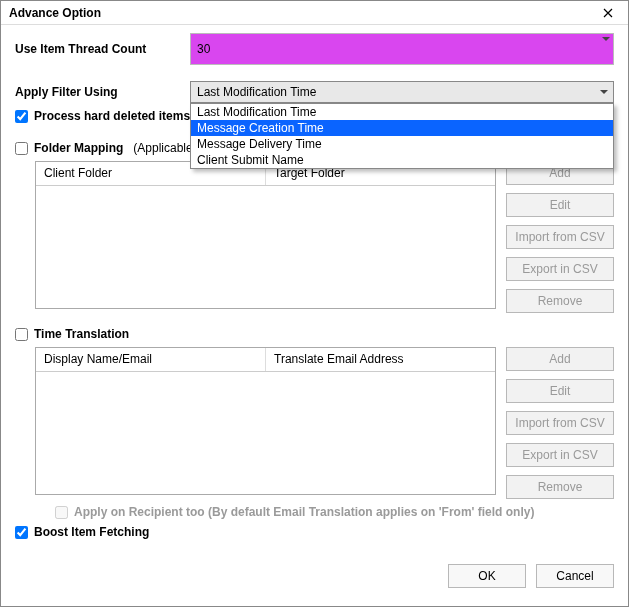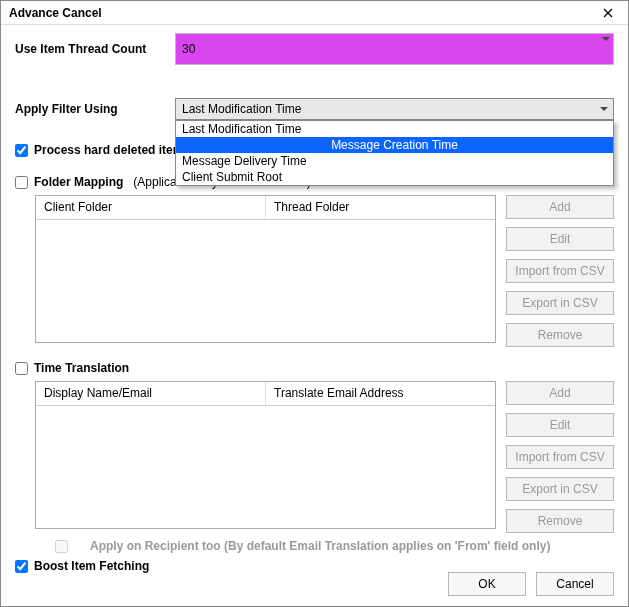--- a/index.html
+++ b/index.html
@@ -3,57 +3,57 @@
 <meta charset="utf-8">
 <style>
 * { box-sizing: border-box; font-family: "Segoe UI", Tahoma, sans-serif; font-size: 12px; }
 body { margin: 0; background: #fff; color: #000; }
 .window { width: 629px; height: 607px; border: 1px solid #888; position: relative; background: #fff; }
 .titlebar { height: 24px; display: flex; align-items: center; padding: 0 4px 0 8px; border-bottom: 1px solid #ddd; font-weight: 600; }
 .titlebar .spacer { flex: 1; }
 .close-btn { width: 32px; height: 20px; display: flex; align-items: center; justify-content: center; cursor: pointer; }
 .close-btn svg { width: 10px; height: 10px; }
 .content { padding: 8px 14px 8px 14px; }
-.row { display: flex; align-items: center; margin-bottom: 23px; }
+.row { display: flex; align-items: center; margin-bottom: 6px; gap: 15px; }
 .lbl { width: 160px; font-weight: 600; }
 .field { flex: 1; }
 input[type=text].tf { width: 100%; height: 32px; border: 1px solid #bbb; padding: 0 6px; background: #d946ef; }
 .combo { position: relative; width: 100%; }
 .combo-box { width: 100%; height: 22px; border: 1px solid #888; background: #e8e8e8; display: flex; align-items: center; padding: 0 6px; }
 .combo-btn { position: absolute; right: 1px; top: 1px; width: 18px; height: 20px; display: flex; align-items: center; justify-content: center; background: #e8e8e8; }
 .dropdown { position: absolute; left: 0; top: 22px; right: 0; background: #fff; border: 1px solid #888; box-shadow: 3px 3px 4px rgba(0,0,0,.25); z-index: 50; }
 .dd-item { padding: 1px 6px; height: 16px; line-height: 14px; cursor: pointer; }
-.dd-item.sel { background: #0a64ff; color: #fff; text-align: center; }
+.dd-item.sel { background: #0a64ff; color: #fff; }
 .chk-row { display: flex; align-items: center; margin: 6px 0 4px 0; }
 .chk-row input { margin: 0 6px 0 0; }
 .chk-row label { font-weight: 600; }
 .chk-row .hint { font-weight: 400; margin-left: 10px; }
 .section { }
 .section-body { display: flex; gap: 10px; margin-top: 6px; padding-left: 20px; }
 .grid { flex: 1; height: 148px; border: 1px solid #aaa; background: #fff; }
 .grid-head { display: flex; border-bottom: 1px solid #ccc; height: 24px; }
 .grid-head > div { flex: 1; padding: 4px 8px; border-right: 1px solid #ddd; }
 .grid-head > div:last-child { border-right: none; }
 .btncol { width: 108px; display: flex; flex-direction: column; gap: 8px; }
 .btn { height: 24px; border: 1px solid #b8b8b8; background: #f2f2f2; color: #9a9a9a; display: flex; align-items: center; justify-content: center; cursor: default; }
 .btn.enabled { color: #000; background: #f8f8f8; cursor: pointer; }
-.disabled-row { color: #9a9a9a; margin: 6px 0 0 40px; display: flex; align-items: center; font-weight: 600; gap: 16px; }
+.disabled-row { color: #9a9a9a; margin: 6px 0 0 40px; display: flex; align-items: center; font-weight: 600; }
 .disabled-row input { margin: 0 6px 0 0; }
 .boost-note { font-weight: 600; margin: 4px 0 0 30px; }
-.footer { position: absolute; right: 14px; bottom: 10px; display: flex; gap: 10px; }
+.footer { position: absolute; right: 14px; bottom: 18px; display: flex; gap: 10px; }
 .footer .btn { width: 78px; }
 .caret { width:0;height:0;border-left:4px solid transparent;border-right:4px solid transparent;border-top:4px solid #444; }
 </style>
 </head>
 <body>
 
 <div class="window">
 
   <div class="titlebar">
-    <span>Advance Cancel</span>
+    <span>Advance Option</span>
     <span class="spacer"></span>
     <div class="close-btn">
       <svg viewBox="0 0 10 10">
           <path d="M1 1 L9 9 M9 1 L1 9" stroke="#000" stroke-width="1.2"></path>
         </svg>
     </div>
   </div>
 
   <div class="content">
 
@@ -74,21 +74,21 @@
           <div class="combo-box">
             <span>Last Modification Time</span>
           </div>
           <div class="combo-btn">
             <div class="caret"></div>
           </div>
           <div class="dropdown">
             <div class="dd-item">Last Modification Time</div>
             <div class="dd-item sel">Message Creation Time</div>
             <div class="dd-item">Message Delivery Time</div>
-            <div class="dd-item">Client Submit Root</div>
+            <div class="dd-item">Client Submit Name</div>
           </div>
         </div>
       </div>
     </div>
 
     <div class="chk-row">
       <input type="checkbox" checked="" style="">
       <label>Process hard deleted items</label>
     </div>
 
@@ -97,21 +97,21 @@
     <div class="section">
       <div class="chk-row">
         <input type="checkbox" style="">
         <label>Folder Mapping</label>
         <span class="hint">(Applicable only on Root Folders)</span>
       </div>
       <div class="section-body">
         <div class="grid">
           <div class="grid-head">
             <div>Client Folder</div>
-            <div>Thread Folder</div>
+            <div>Target Folder</div>
           </div>
         </div>
         <div class="btncol">
           <div class="btn">Add</div>
           <div class="btn">Edit</div>
           <div class="btn">Import from CSV</div>
           <div class="btn">Export in CSV</div>
           <div class="btn">Remove</div>
         </div>
       </div>

